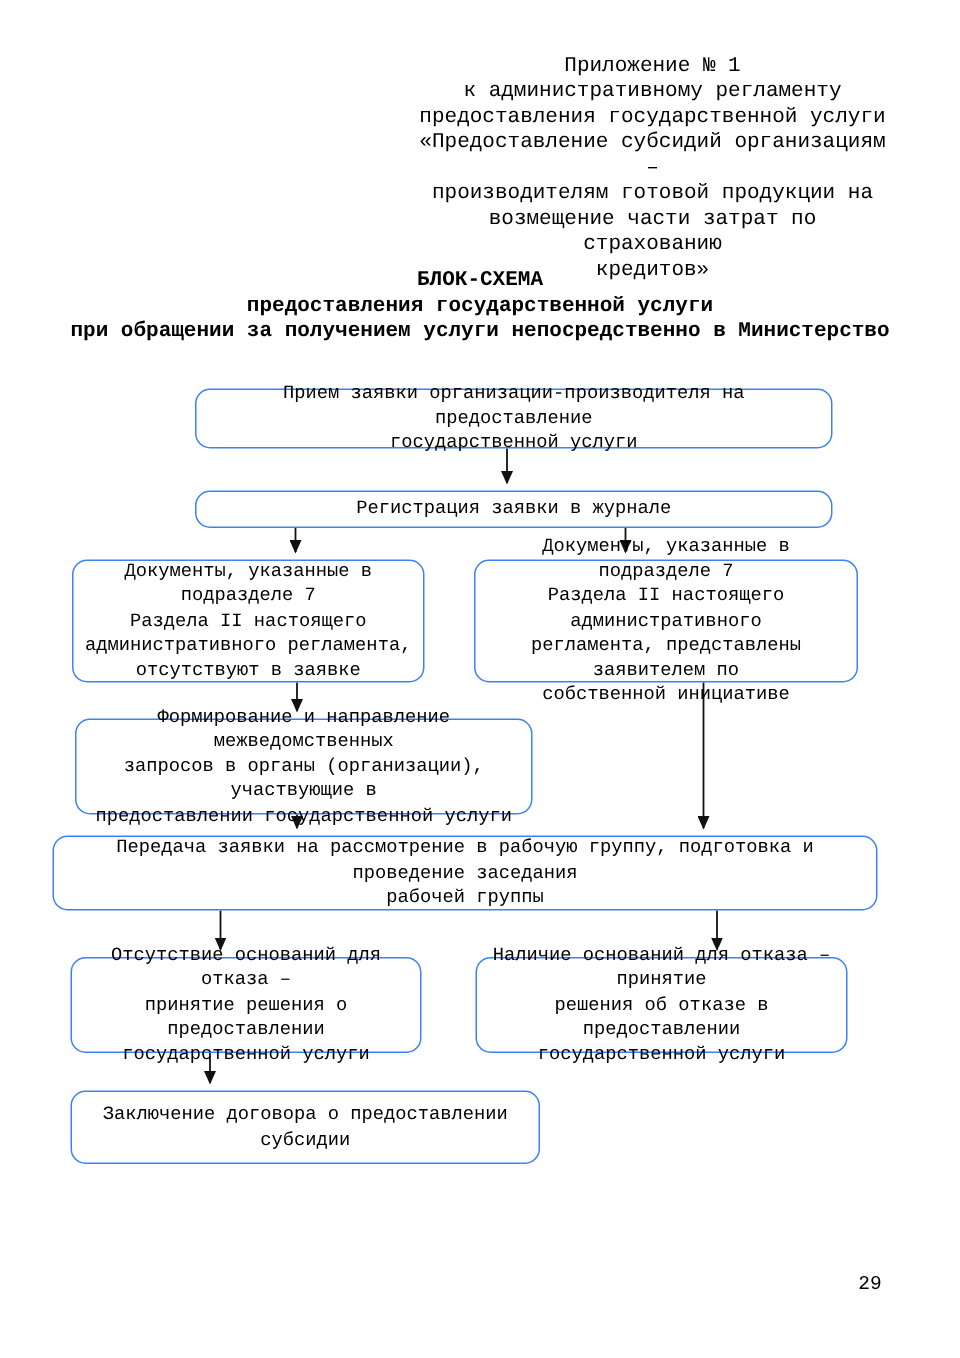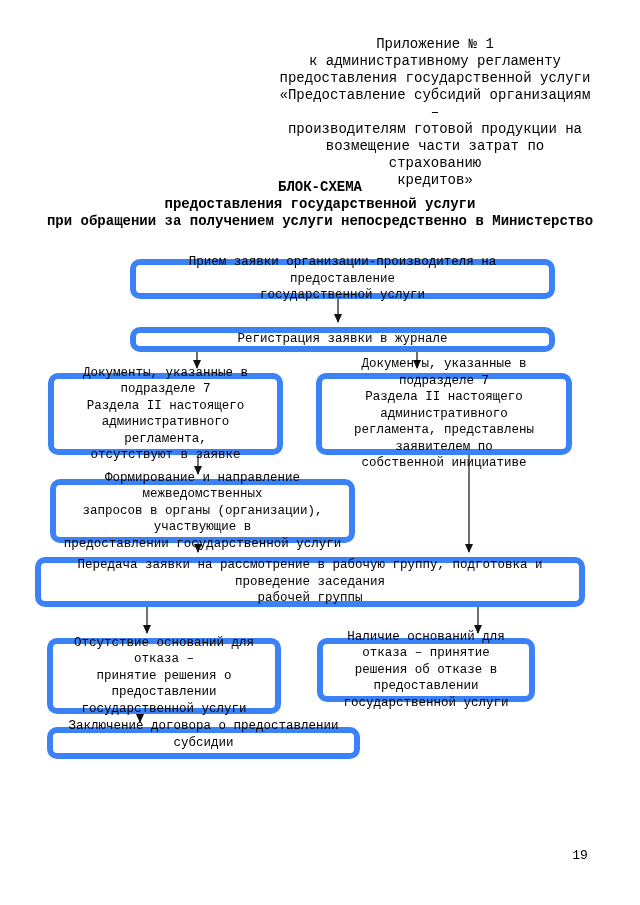--- a/index.html
+++ b/index.html
@@ -29,42 +29,42 @@
     line-height: 17px;
     white-space: pre-line;
   }
   .arrows {
     position: absolute;
     left: 0; top: 0;
   }
   .box {
     position: absolute;
     box-sizing: border-box;
-    border: 6px solid #3b82f6;
+    border: 1px solid #3b82f6;
     border-radius: 10px;
     background: #ffffff;
     display: flex;
     align-items: center;
     justify-content: center;
     text-align: center;
     font-size: 12.5px;
     line-height: 16.5px;
     padding: 2px 6px;
   }
   .box span { white-space: pre-line; }
   .box.top-align { align-items: flex-start; padding-top: 7px; }
   #box-a { left: 130px; top: 259px; width: 425px; height: 40px; }
   #box-b { left: 130px; top: 327px; width: 425px; height: 25px; align-items: center; }
   #box-c { left: 48px;  top: 373px; width: 235px; height: 82px; }
   #box-d { left: 316px; top: 373px; width: 256px; height: 82px; }
   #box-e { left: 50px;  top: 479px; width: 305px; height: 64px; }
   #box-f { left: 35px;  top: 557px; width: 550px; height: 50px; }
-  #box-g { left: 47px;  top: 638px; width: 234px; height: 76px; }
-  #box-h { left: 317px; top: 638px; width: 218px; height: 64px; }
-  #box-i { left: 47px;  top: 727px; width: 313px; height: 32px; align-items: flex-end; }
+  #box-g { left: 47px;  top: 638px; width: 234px; height: 64px; }
+  #box-h { left: 317px; top: 638px; width: 248px; height: 64px; }
+  #box-i { left: 47px;  top: 727px; width: 313px; height: 49px; }
   .page-number {
     position: absolute;
     left: 560px; top: 848px; width: 40px;
     text-align: center;
     font-size: 13px;
   }
 </style>
 </head>
 <body>
 
@@ -144,15 +144,15 @@
   <div class="box" id="box-h">
     <span>Наличие оснований для отказа – принятие
 решения об отказе в предоставлении
 государственной услуги</span>
   </div>
 
   <div class="box top-align" id="box-i">
     <span>Заключение договора о предоставлении субсидии</span>
   </div>
 
-  <div class="page-number">19</div>
+  <div class="page-number">29</div>
 
 </div>
 
 </body></html>

